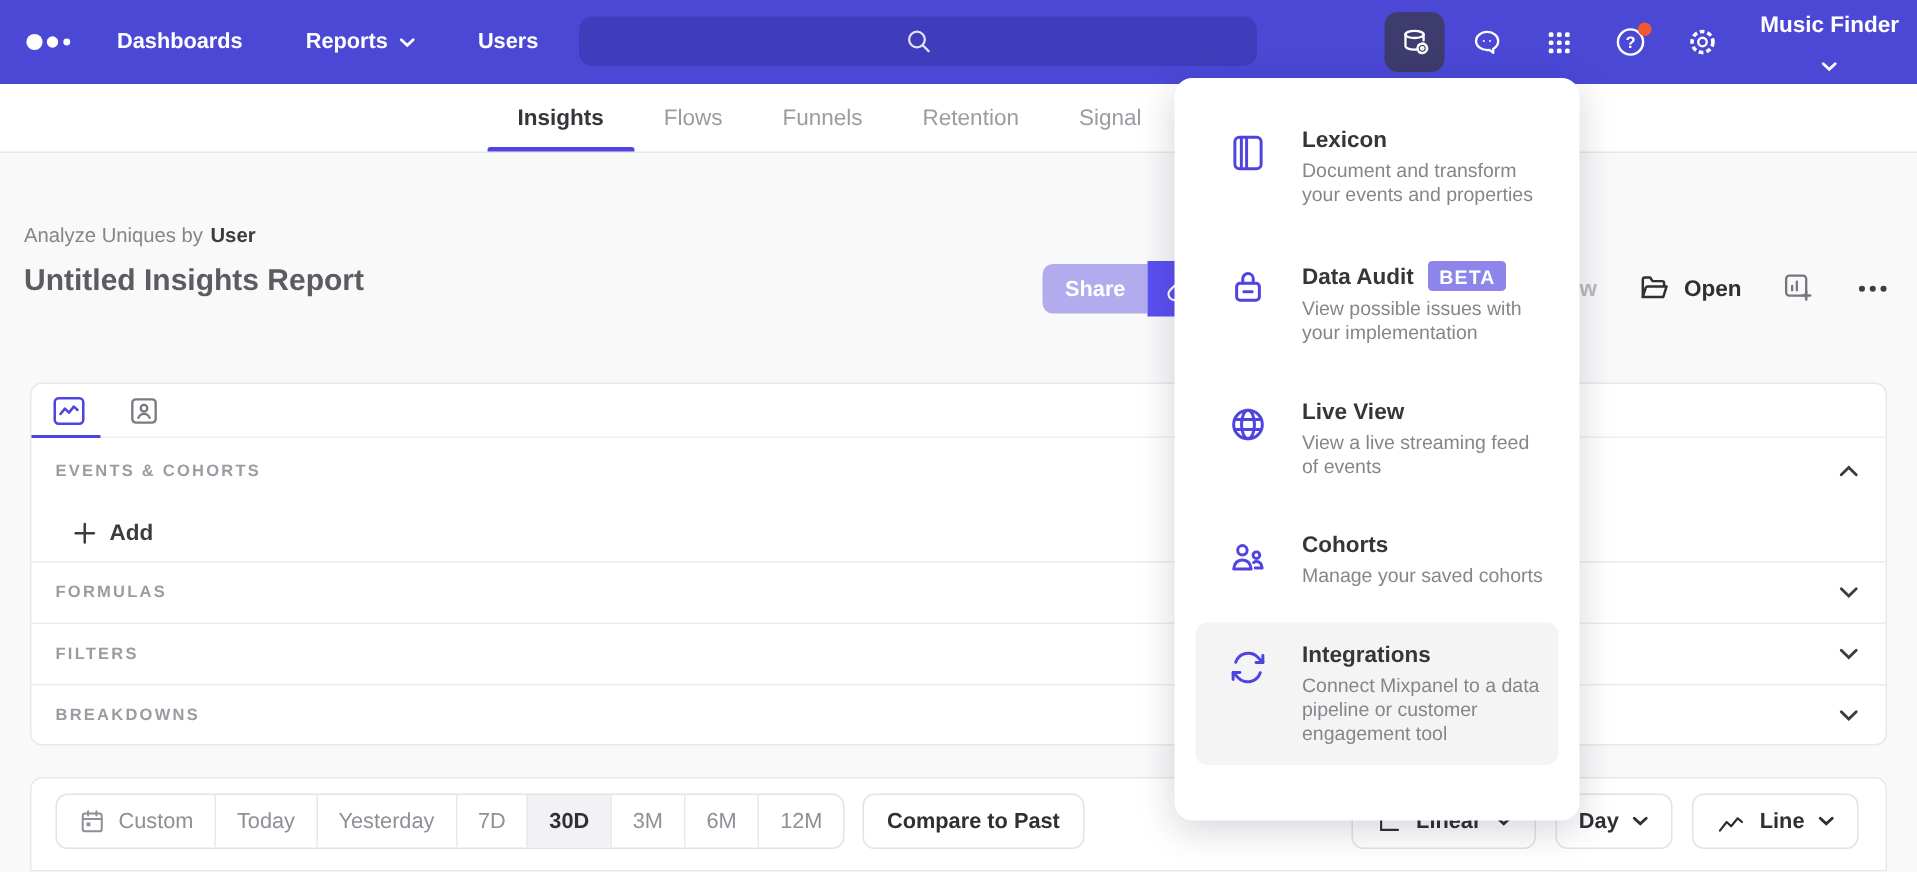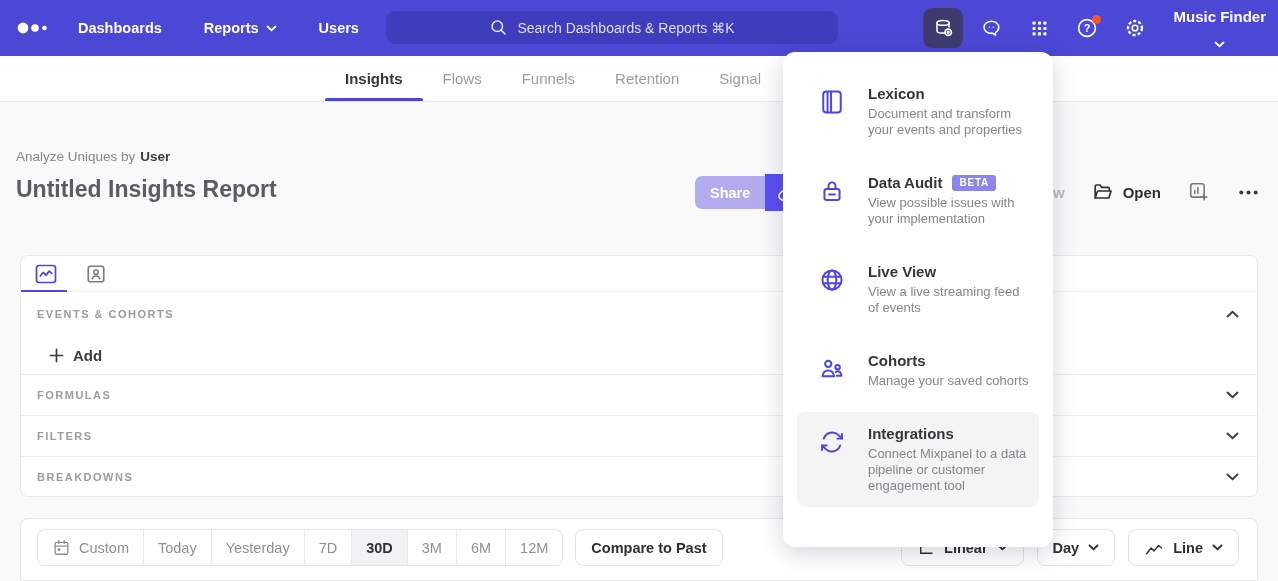--- a/index.html
+++ b/index.html
@@ -27,21 +27,21 @@
     border-bottom:1px solid #e8e8ea; display:flex; align-items:stretch; padding-left:325px; }
   .tab { padding:0 20px; display:flex; align-items:center; font-size:15px; color:#9b9ba1;
     position:relative; cursor:pointer; }
   .tab.active { color:#35353a; font-weight:700; }
   .tab.active .tab-underline { position:absolute; left:0; right:0; bottom:0; height:3.5px;
     background:#4f44e0; border-radius:2px 2px 0 0; }
 
   
   .subtitle { position:absolute; left:16px; top:149px; font-size:13.5px; color:#85858c; }
   .subtitle b { color:#3b3b40; font-weight:700; margin-left:5px; }
-  .page-title { position:absolute; left:16px; top:176px; font-size:23px; font-weight:700; color:#5b5b62; }
+  .page-title { position:absolute; left:16px; top:176px; font-size:20px; font-weight:700; color:#5b5b62; }
   .share-group { position:absolute; left:695px; top:174px; display:flex; align-items:center; height:37px; }
   .share-main { height:33px; padding:0 15px; background:#b2abee; color:#fff; font-size:14.5px; font-weight:700;
     border:none; border-radius:7px 0 0 7px; display:flex; align-items:center; cursor:pointer; }
   .share-link { height:37px; width:42px; background:#5a4ff0; border:none; border-radius:0 7px 7px 0;
     display:flex; align-items:center; justify-content:center; cursor:pointer; }
   .header-actions { position:absolute; right:18px; top:174px; height:36px; display:flex; align-items:center; gap:27px; }
   .act-new { font-size:15px; color:#b9b9bf; font-weight:600; cursor:pointer; }
   .act-open { display:flex; align-items:center; gap:9px; font-size:15px; color:#2f2f34; font-weight:700; cursor:pointer; }
   .act-icon { display:flex; align-items:center; cursor:pointer; }
 
@@ -73,21 +73,21 @@
   .bb-right { position:absolute; right:18px; top:10px; display:flex; gap:13px; }
 
   
   .menu { position:absolute; left:783px; top:52px; width:270px; height:495px; background:#fff;
     border-radius:12px; box-shadow:0 6px 24px rgba(30,30,60,.18); z-index:50; padding-top:20px; }
   .menu-item { display:flex; margin:0 14px 10px 14px; padding:13px 8px; border-radius:8px; cursor:pointer; }
   .menu-item.highlight { background:#f4f4f5; }
   .menu-ic { width:30px; margin:2px 20px 0 13px; flex:none; color:#4f44e0; }
   .menu-title { font-size:15px; font-weight:700; color:#35353a; display:flex; align-items:center; }
   .menu-desc { font-size:13px; color:#85858c; line-height:16px; margin-top:4px; max-width:168px; }
-  .beta { display:inline-block; background:#8d85ea; color:#fff; font-size:10px; font-weight:700;
+  .beta { display:inline-block; background:#8d85ea; color:#fff; font-size:13px; font-weight:700;
     letter-spacing:.8px; padding:2.5px 7px; border-radius:3px; margin-left:10px; }
 
   svg { display:block; }
 </style>
 </head>
 <body>
 
 <div class="nav">
   <div class="nav-logo">
     <svg width="38" height="14" viewBox="0 0 38 14" fill="#ffffff">
@@ -113,21 +113,20 @@
     </div>
   </div>
 
   <div class="nav-search">
     <span>
       <svg width="19" height="19" viewBox="0 0 24 24" fill="none" stroke="#e3e3f7" stroke-width="1.9" stroke-linecap="round">
         <circle cx="10.5" cy="10.5" r="6.6"></circle>
           <path d="M15.6 15.6L20.3 20.3"></path>
       </svg>
     </span>
-    <span>Search Dashboards &amp; Reports ⌘K</span>
   </div>
 
   <div class="nav-right">
     <div class="nav-iconbtn active">
       <span>
         <svg width="23" height="23" viewBox="0 0 24 24" fill="none" stroke="#ffffff" stroke-width="1.6" stroke-linecap="round">
           <ellipse cx="11.5" cy="6.2" rx="6.3" ry="2.5"></ellipse>
           <path d="M5.2 6.2v8.1c0 1.4 2.8 2.5 6.3 2.5.6 0 1.3 0 1.9-.1"></path>
           <path d="M17.8 6.2v4.2"></path>
           <circle cx="16.9" cy="15.9" r="3.3" stroke-dasharray="1.7 1.2" stroke-width="1.8"></circle>

